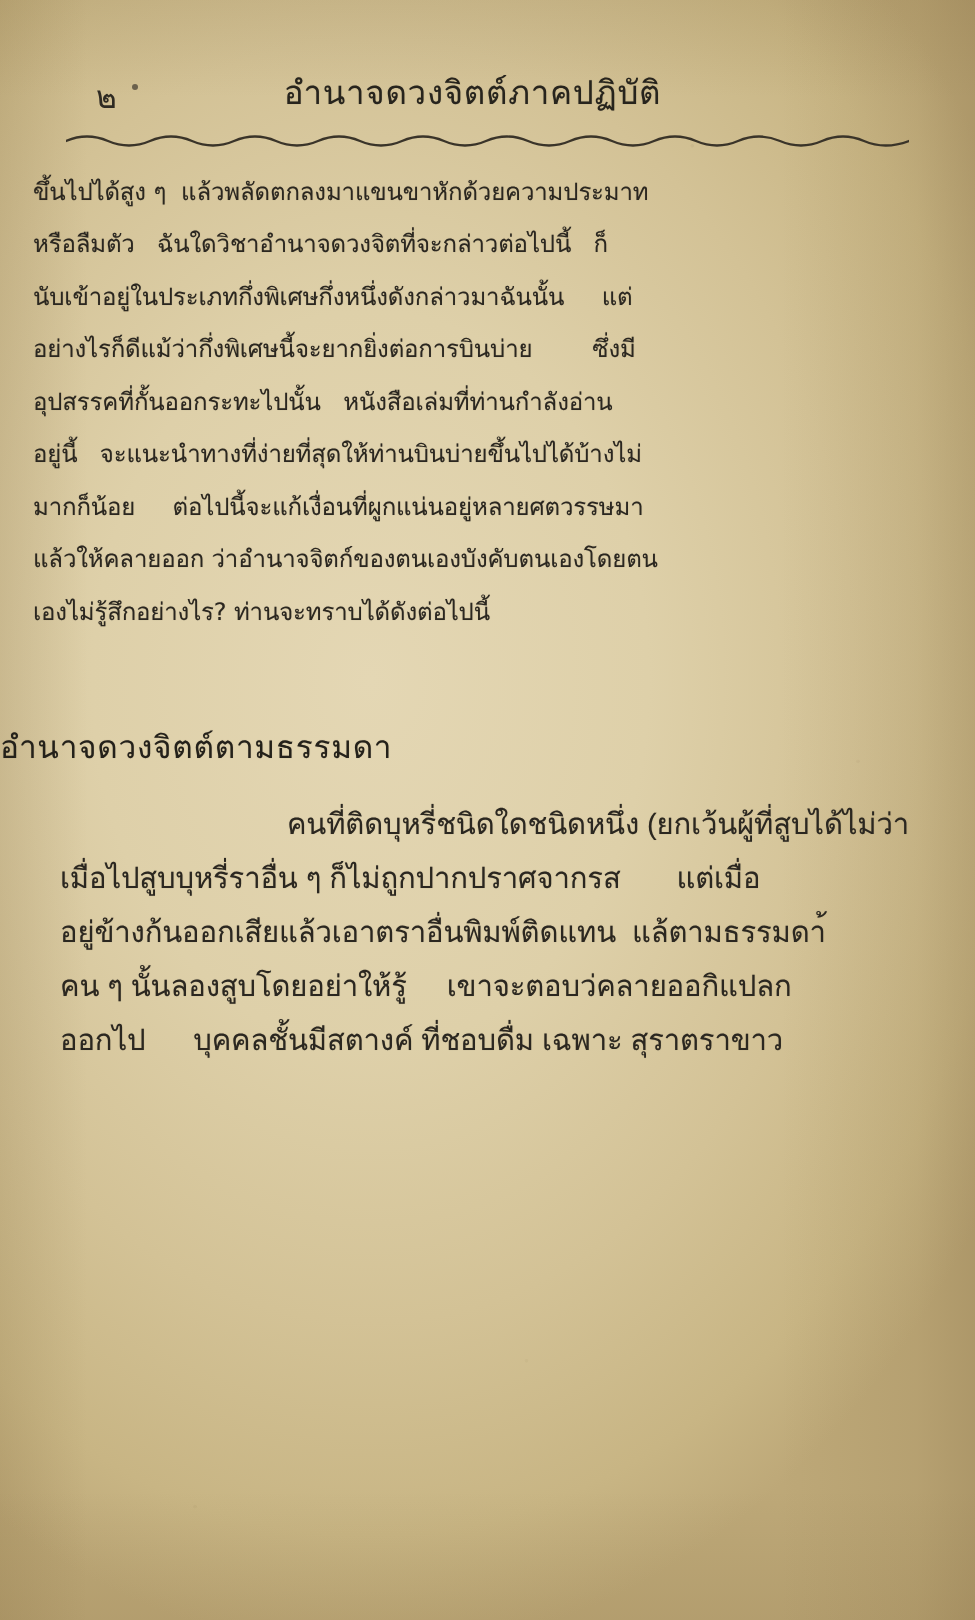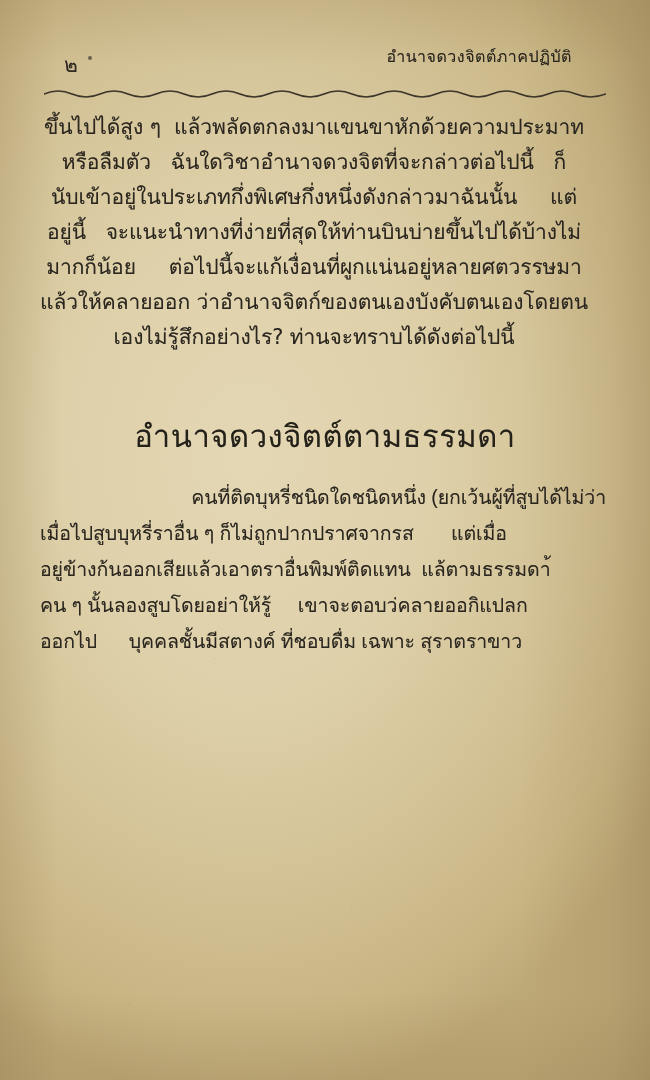--- a/index.html
+++ b/index.html
@@ -64,57 +64,55 @@
     height: 4px;
     border-radius: 50%;
     background: #4a4236;
     opacity: .75;
   }
   .running-title {
     position: absolute;
     left: 0;
     right: 16px;
     top: -2px;
-    text-align: right;
+    text-align: center;
     font-family: "DejaVu Sans", sans-serif;
-    font-size: 16px;
+    font-size: 22px;
     color: #27241d;
     letter-spacing: 0.5px;
   }
 
   
   .rule {
     margin: 6px 44px 0 44px;
     height: 14px;
   }
   .rule svg { display: block; width: 100%; height: 14px; }
 
   
   .body-text {
     margin: 10px 44px 0 22px;
     font-family: "DejaVu Sans", sans-serif;
-    font-size: 21px;
+    font-size: 16px;
     line-height: 35px;
     color: #2b2720;
     letter-spacing: -0.1px;
-    text-align: center;
   }
   .line {
     white-space: pre;
     display: block;
     overflow: hidden;
     text-overflow: clip;
   }
 
   
   .section-heading {
     margin: 56px 0 18px 0;
-    text-align: center;
     font-family: Liberation Sans, sans-serif;
-    font-size: 31px;
+    font-size: 21px;
     color: #24211a;
     letter-spacing: 0.5px;
   }
 
   
   .body-text2 {
     margin: 0 44px 0 40px;
     font-family: Liberation Sans, sans-serif;
     font-size: 19.5px;
     line-height: 36px;
@@ -159,20 +157,22 @@
     <div class="rule">
       <svg viewBox="0 0 562 14" preserveAspectRatio="none" aria-hidden="true">
         <path d="M0,8 Q14,2 28,8 T56,8 T84,8 T112,8 T140,8 T168,8 T196,8 T224,8 T252,8 T280,8 T308,8 T336,8 T364,8 T392,8 T420,8 T448,8 T476,8 T504,8 T532,8 T562,8" fill="none" stroke="#3a3429" stroke-width="1.6" stroke-linecap="round"></path>
       </svg>
     </div>
 
     <div class="body-text softened">
       <span class="line">ขึ้นไปได้สูง ๆ  แล้วพลัดตกลงมาแขนขาหักด้วยความประมาท</span>
       <span class="line">หรือลืมตัว   ฉันใดวิชาอำนาจดวงจิตที่จะกล่าวต่อไปนี้   ก็</span>
       <span class="line">นับเข้าอยู่ในประเภทกึ่งพิเศษกึ่งหนึ่งดังกล่าวมาฉันนั้น     แต่</span>
+      <span class="line">อย่างไรก็ดีแม้ว่ากึ่งพิเศษนี้จะยากยิ่งต่อการบินบ่าย        ซึ่งมี</span>
+      <span class="line">อุปสรรคที่กั้นออกระทะไปนั้น   หนังสือเล่มที่ท่านกำลังอ่าน</span>
       <span class="line">อยู่นี้   จะแนะนำทางที่ง่ายที่สุดให้ท่านบินบ่ายขึ้นไปได้บ้างไม่</span>
       <span class="line">มากก็น้อย     ต่อไปนี้จะแก้เงื่อนที่ผูกแน่นอยู่หลายศตวรรษมา</span>
       <span class="line">แล้วให้คลายออก ว่าอำนาจจิตก์ของตนเองบังคับตนเองโดยตน</span>
       <span class="line">เองไม่รู้สึกอย่างไร? ท่านจะทราบได้ดังต่อไปนี้</span>
     </div>
 
     <div class="section-heading softened">อำนาจดวงจิตต์ตามธรรมดา</div>
 
     <div class="body-text2 softened">
       <span class="line" style="text-align:right; display:block;">คนที่ติดบุหรี่ชนิดใดชนิดหนึ่ง (ยกเว้นผู้ที่สูบได้ไม่ว่า</span>

